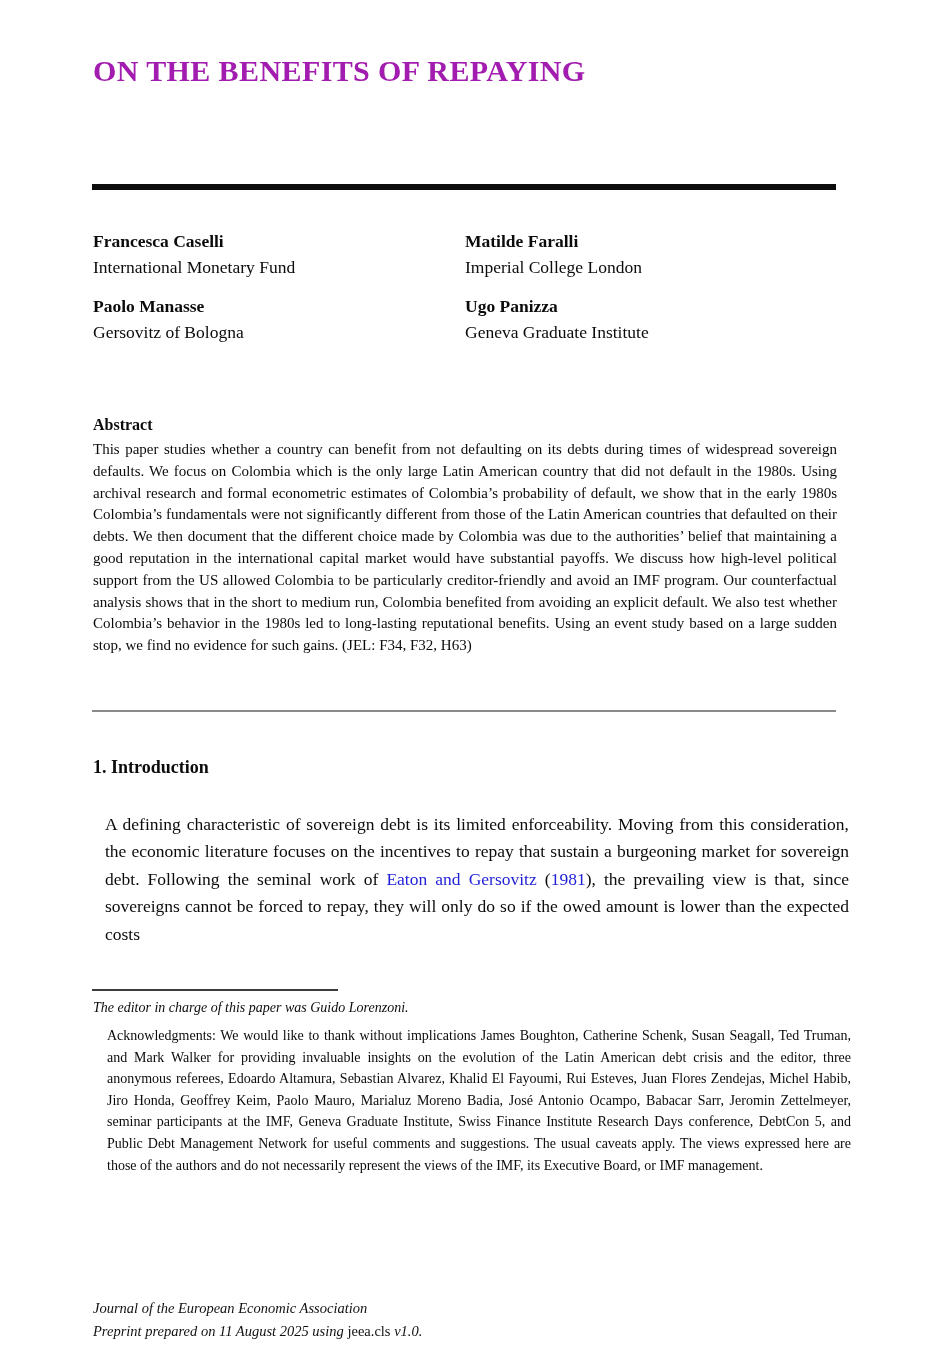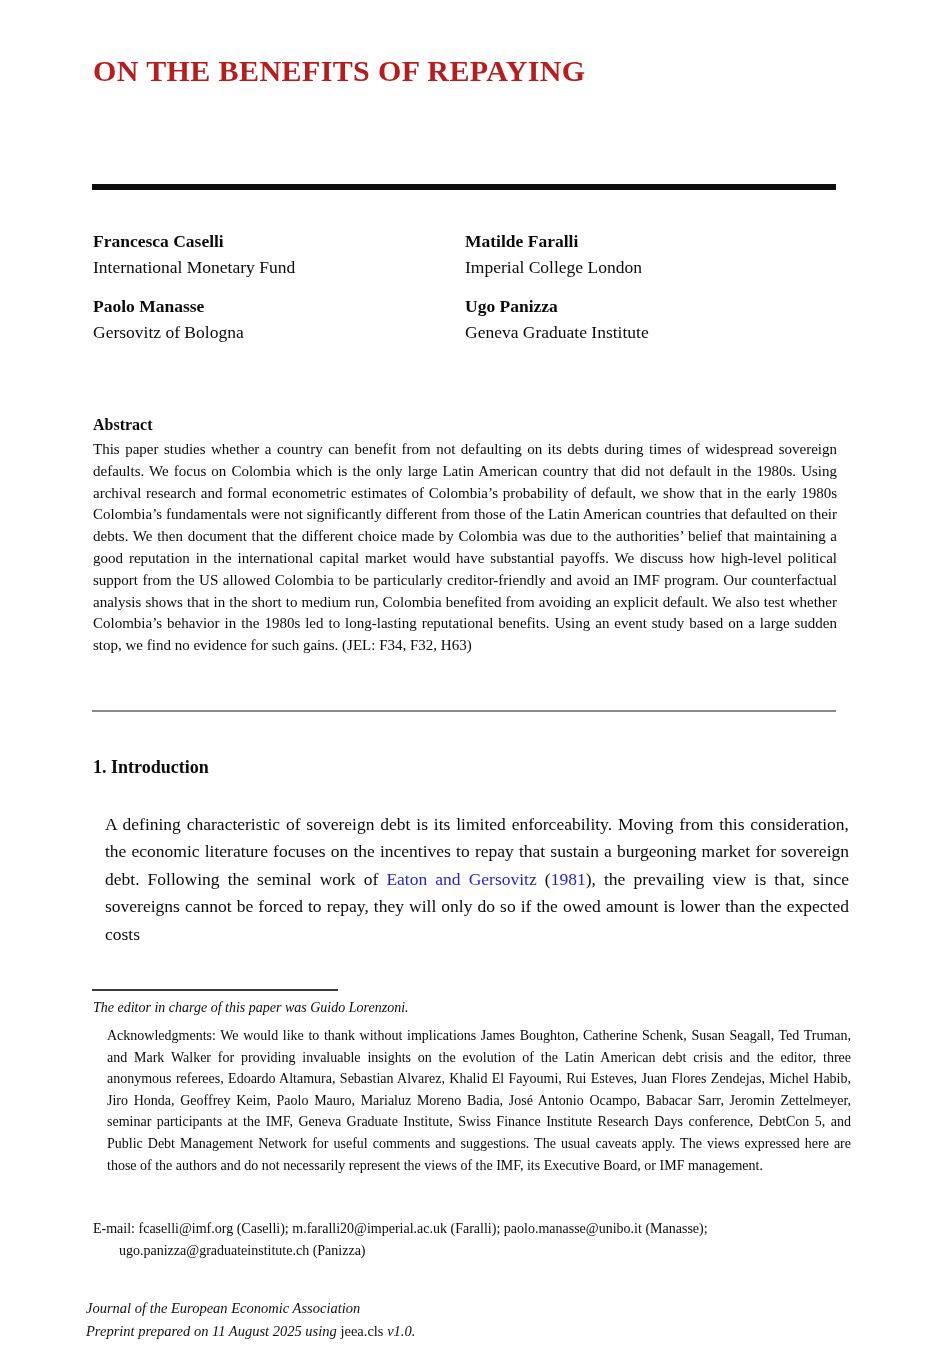--- a/index.html
+++ b/index.html
@@ -10,21 +10,21 @@
     background:#ffffff;
     color:#0b0b0b;
     font-family:"Liberation Serif", serif;
     overflow:hidden;
   }
   .abs { position:absolute; }
 
   .paper-title {
     left:93px; top:54px; width:760px;
     font-size:30px; font-weight:bold; letter-spacing:0.4px;
-    color:#b91c1c;
+    color:#a21caf;
   }
   .title-rule {
     left:92px; top:184px; width:744px; height:6px;
     background:#0d0d0d;
   }
 
   .authors {
     left:93px; top:228px; width:744px;
     display:grid;
     grid-template-columns:372px 372px;
@@ -73,21 +73,21 @@
     text-align:justify;
   }
   .email-note {
     left:93px; top:1218px; width:744px;
     font-size:14px; line-height:21.8px;
     padding-left:26px; text-indent:-26px;
     box-sizing:border-box;
   }
 
   .page-footer {
-    left:86px; top:1297px; width:744px;
+    left:93px; top:1297px; width:744px;
     font-size:14.5px; font-style:italic; line-height:22.5px;
     color:#111111;
   }
   .upright { font-style:normal; }
 </style>
 </head>
 <body>
 
 <div class="page">
 
@@ -125,23 +125,20 @@
   <div class="abs intro-paragraph">
     <span>A defining characteristic of sovereign debt is its limited enforceability. Moving from this consideration, the economic literature focuses on the incentives to repay that sustain a burgeoning market for sovereign debt. Following the seminal work of </span><span class="cite-link">Eaton and Gersovitz</span><span> (</span><span class="cite-link">1981</span><span>), the prevailing view is that, since sovereigns cannot be forced to repay, they will only do so if the owed amount is lower than the expected costs</span>
   </div>
 
   <div class="abs footnote-rule"></div>
 
   <div class="abs editor-note">The editor in charge of this paper was Guido Lorenzoni.</div>
 
   <div class="abs acknowledgments">Acknowledgments: We would like to thank without implications James Boughton, Catherine Schenk, Susan Seagall, Ted Truman, and Mark Walker for providing invaluable insights on the evolution of the Latin American debt crisis and the editor, three anonymous referees, Edoardo Altamura, Sebastian Alvarez, Khalid El Fayoumi, Rui Esteves, Juan Flores Zendejas, Michel Habib, Jiro Honda, Geoffrey Keim, Paolo Mauro, Marialuz Moreno Badia, José Antonio Ocampo, Babacar Sarr, Jeromin Zettelmeyer, seminar participants at the IMF, Geneva Graduate Institute, Swiss Finance Institute Research Days conference, DebtCon 5, and Public Debt Management Network for useful comments and suggestions. The usual caveats apply. The views expressed here are those of the authors and do not necessarily represent the views of the IMF, its Executive Board, or IMF management.</div>
 
-  <div class="abs email-note">
-    <span>E-mail: </span><span>fcaselli@imf.org (Caselli); m.faralli20@imperial.ac.uk (Faralli); paolo.manasse@unibo.it (Manasse); ugo.panizza@graduateinstitute.ch (Panizza)</span>
-  </div>
 
   <div class="abs page-footer">
     <div>Journal of the European Economic Association</div>
     <div>
       <span>Preprint prepared on 11 August 2025 using </span><span class="upright">jeea.cls</span><span> v1.0.</span>
     </div>
   </div>
 
 </div>
 

